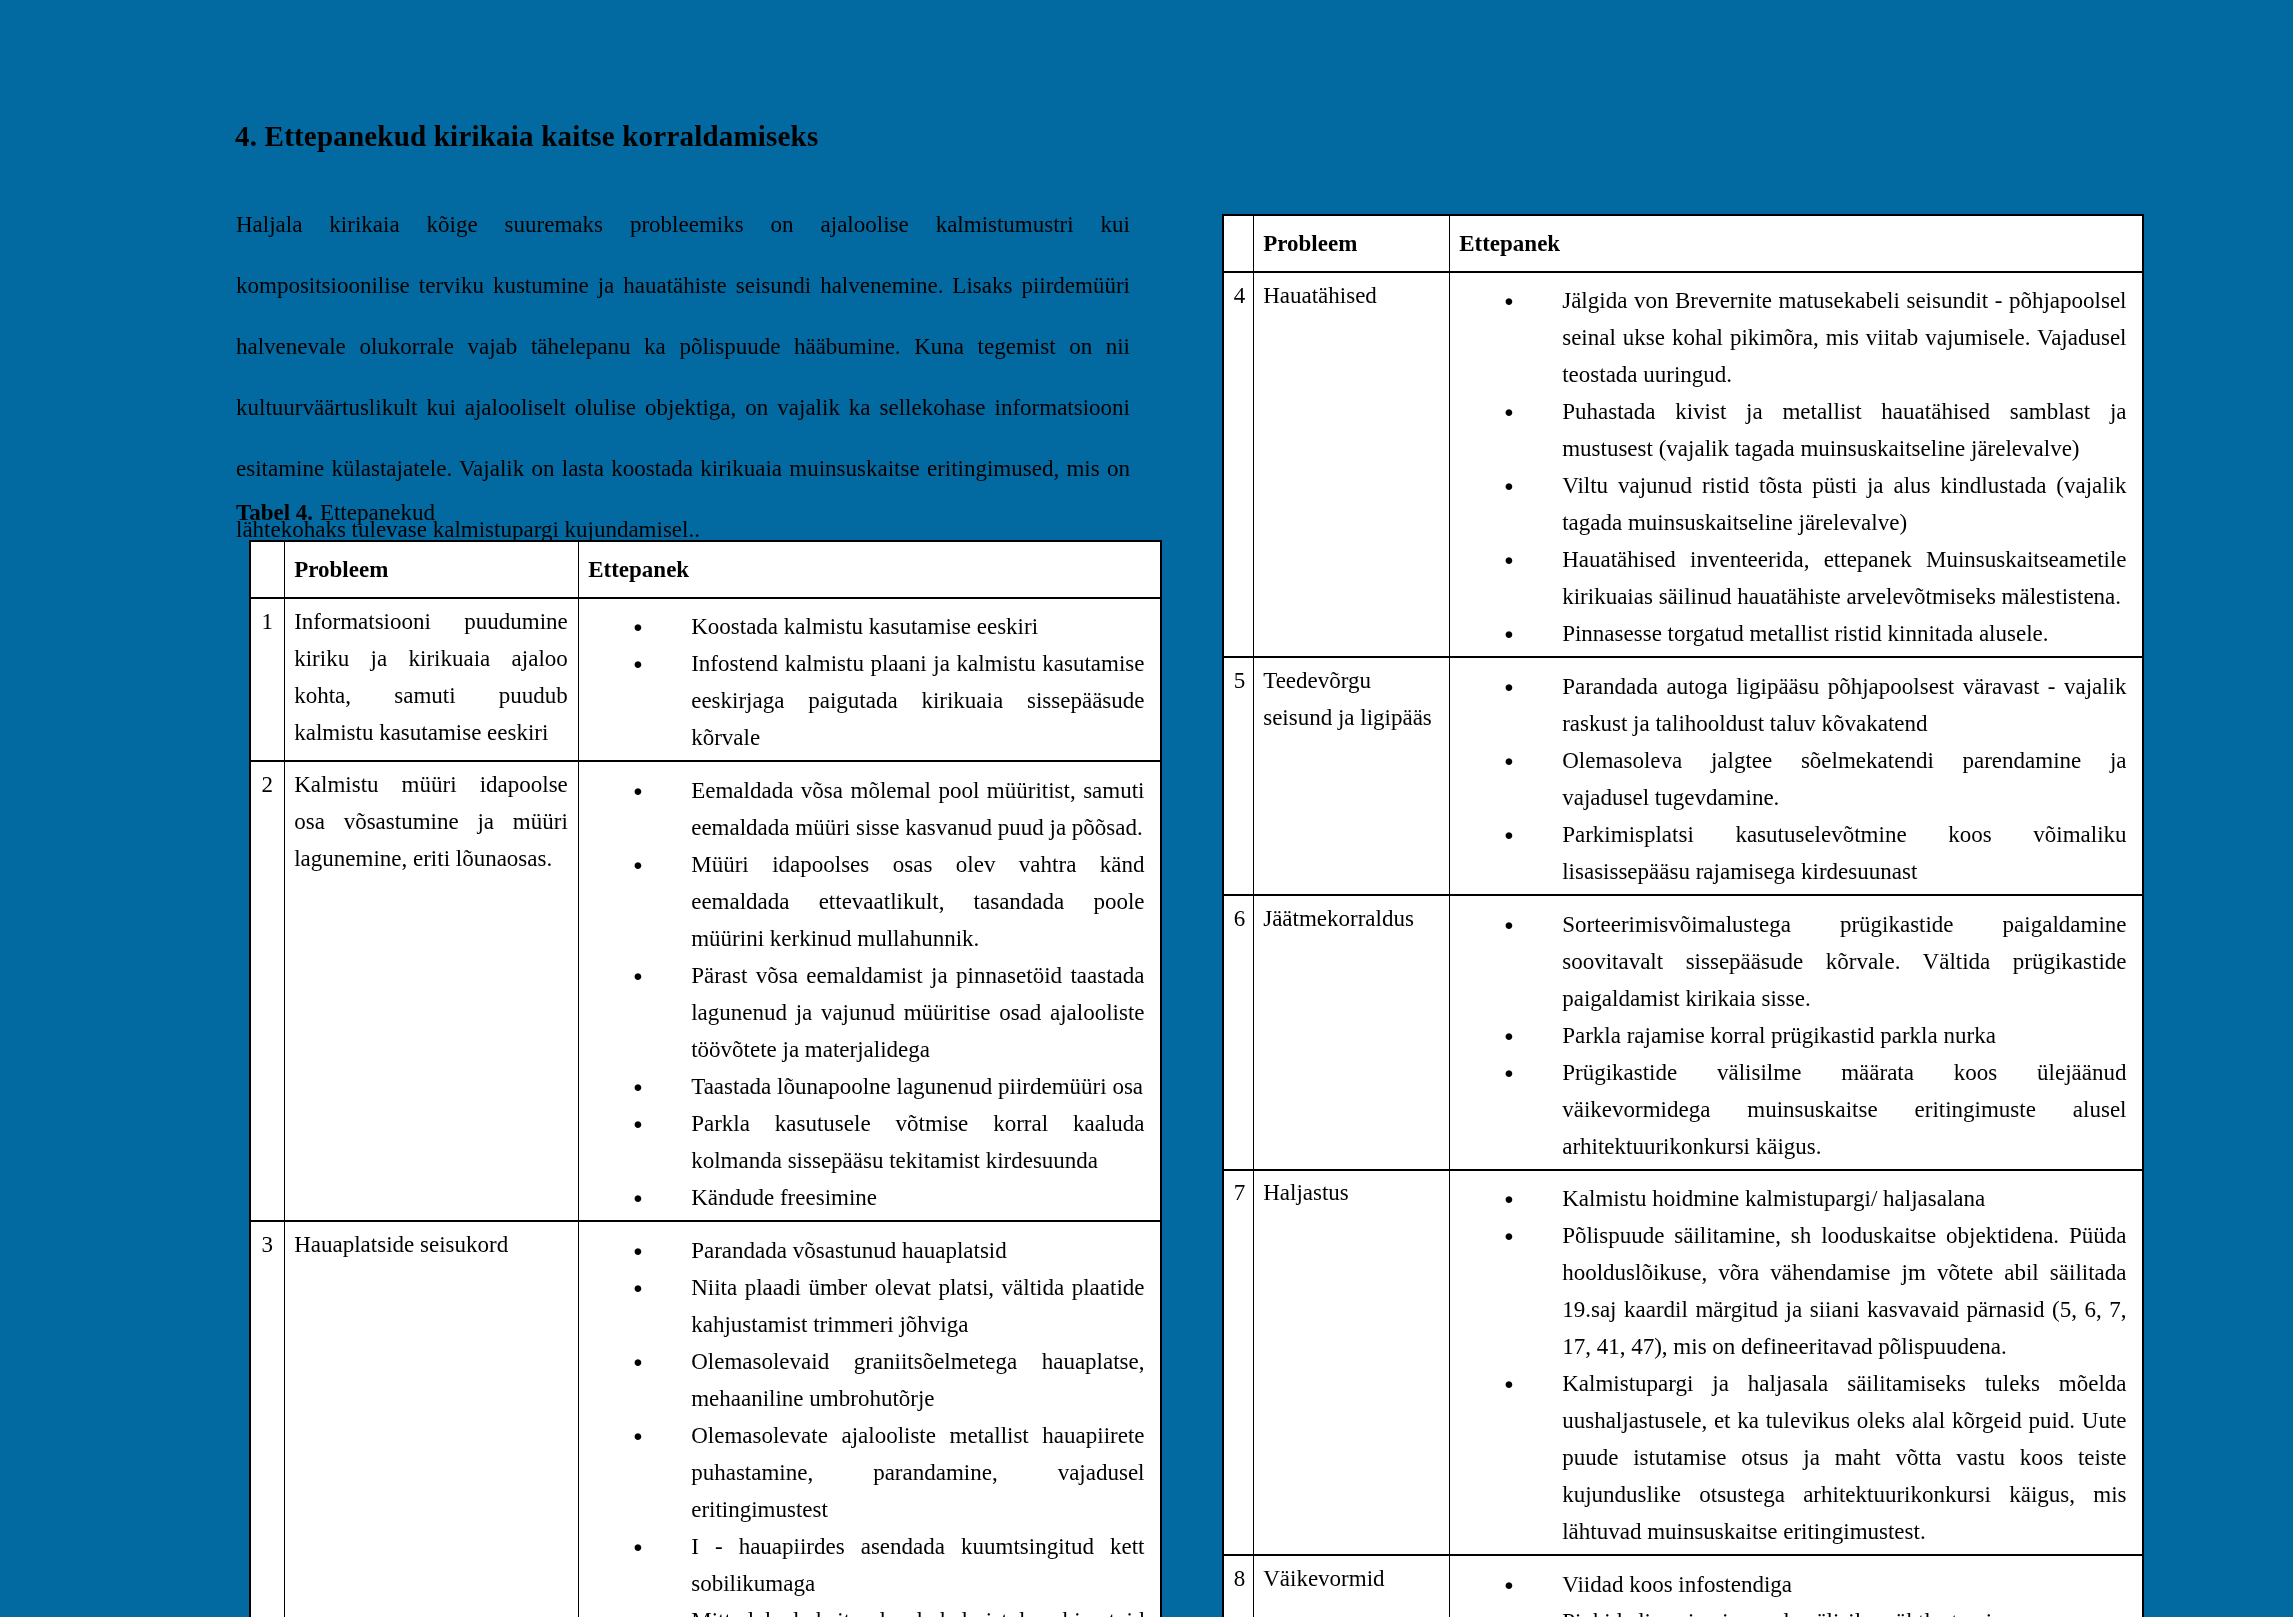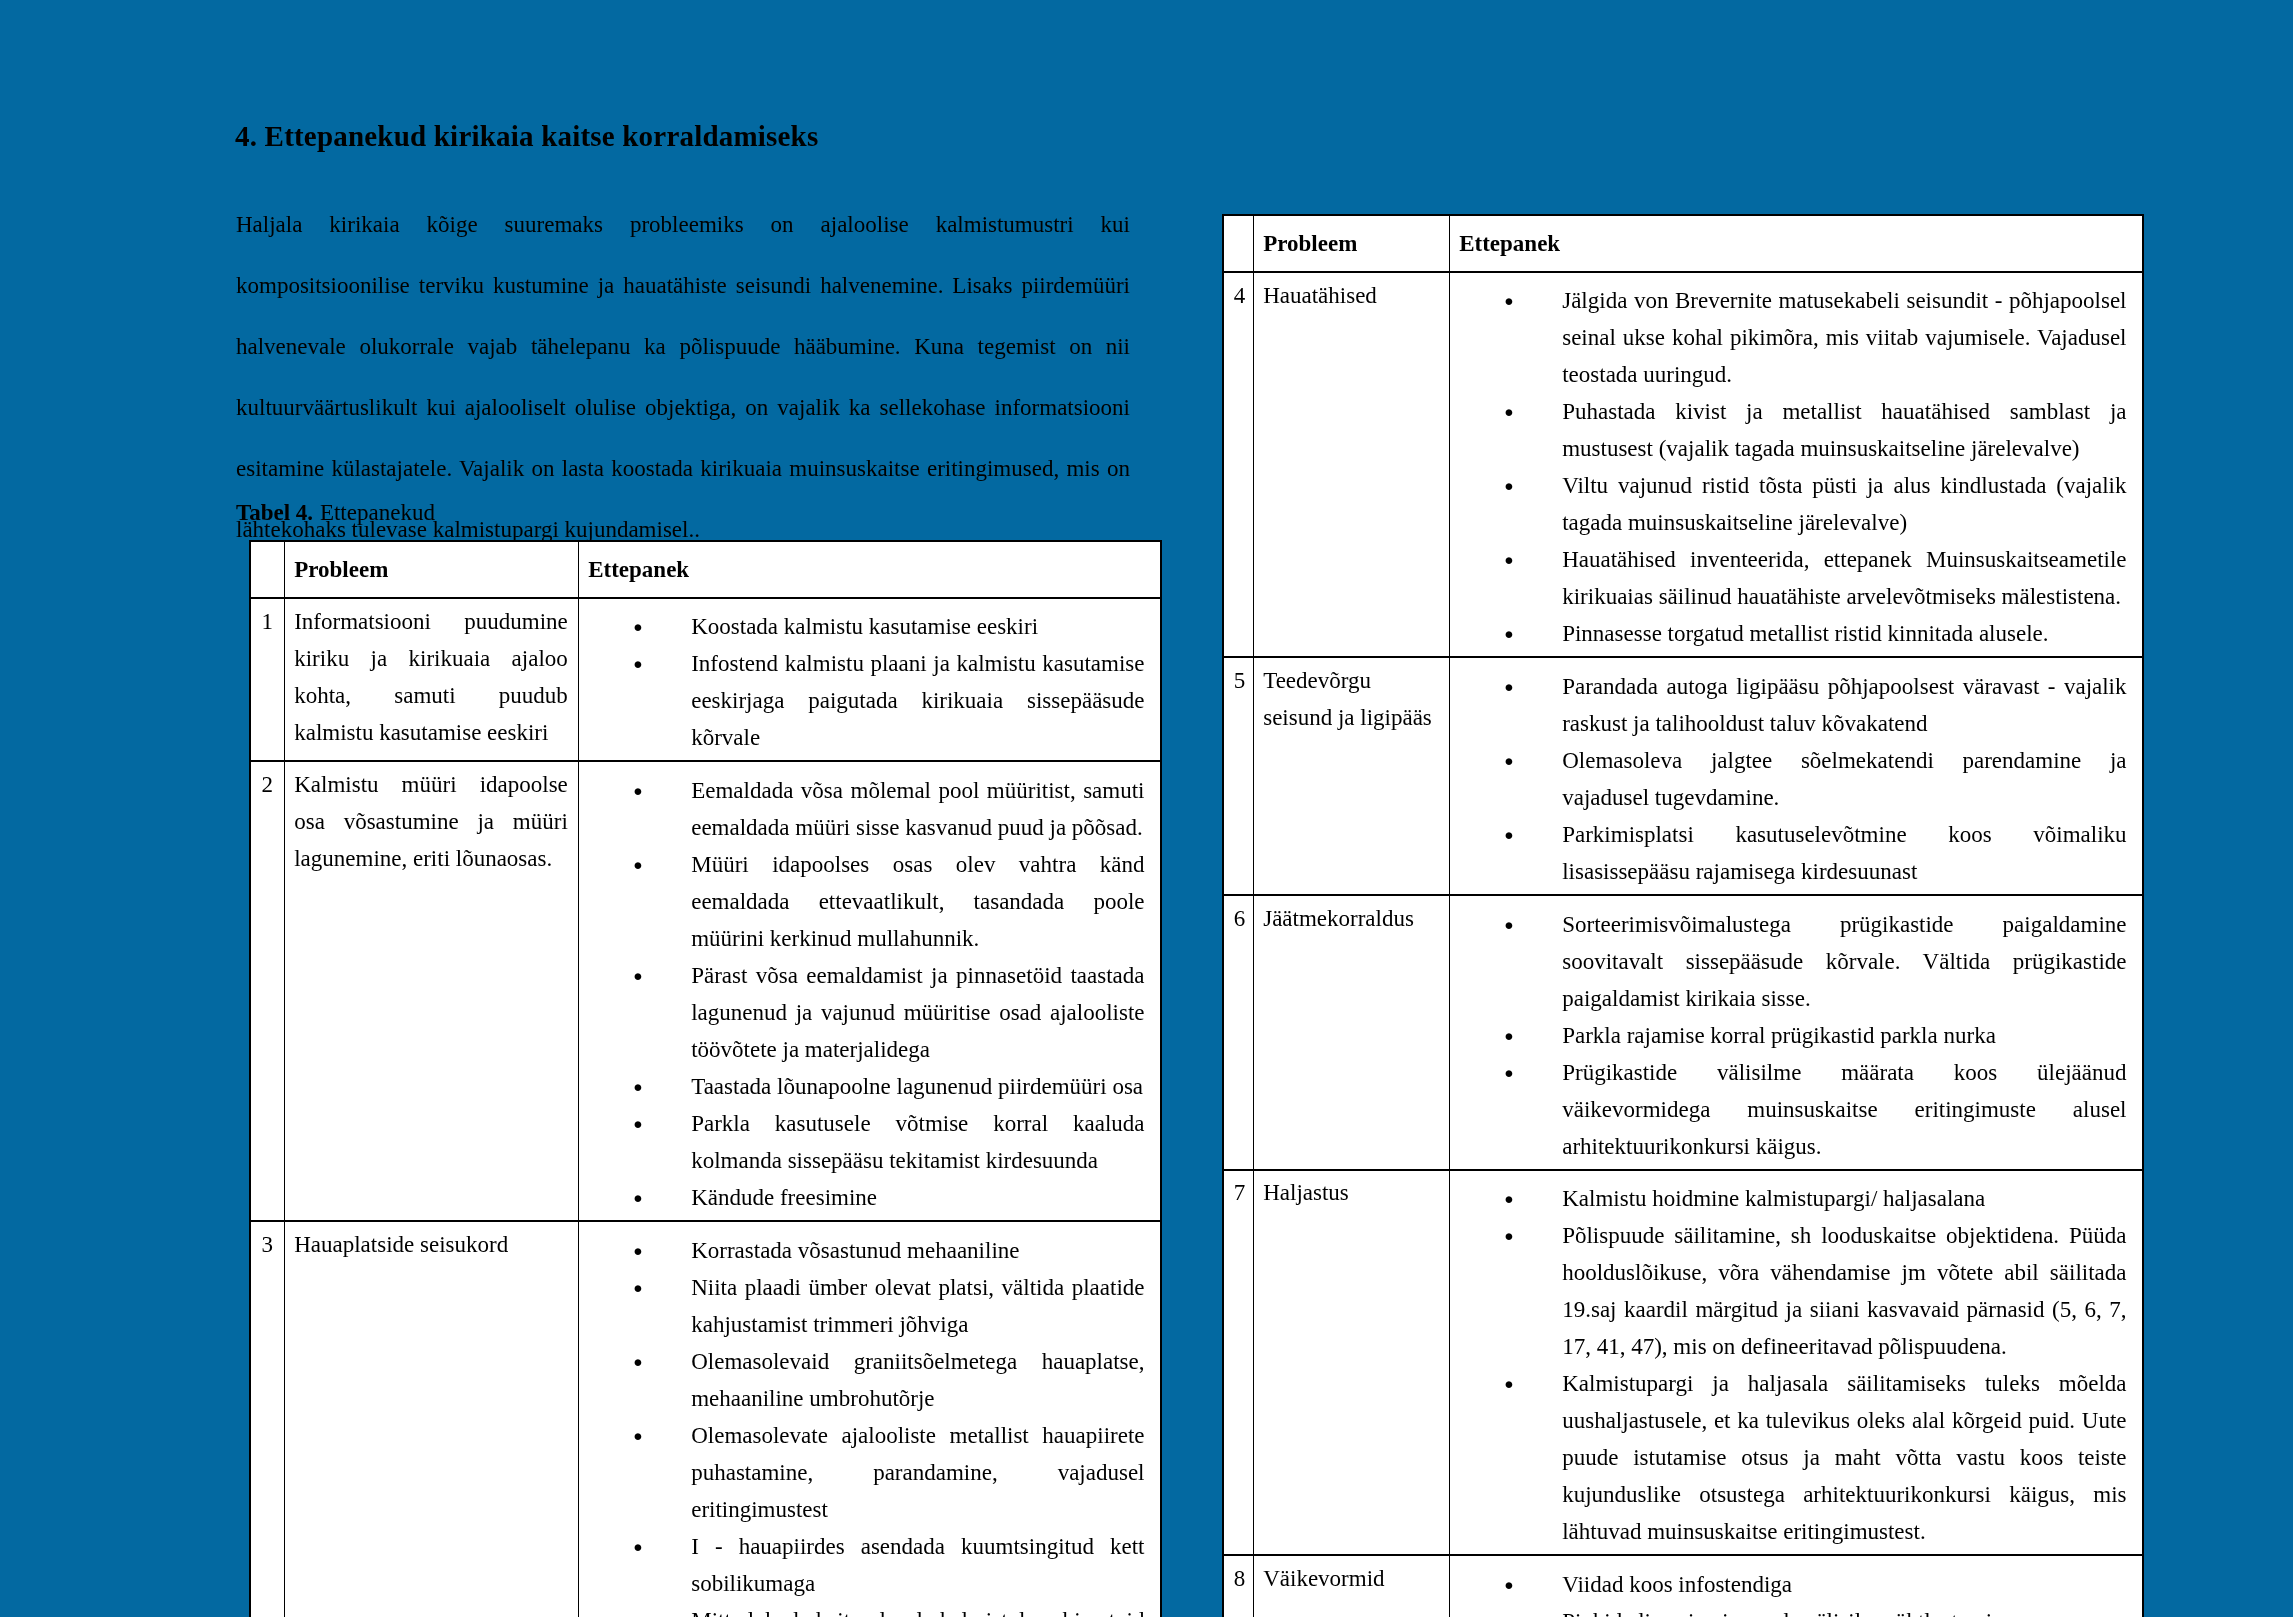--- a/index.html
+++ b/index.html
@@ -156,21 +156,21 @@
             <li>Kändude freesimine</li>
           </ul>
         </td>
       </tr>
 
       <tr class="h-l3">
         <td class="num">3</td>
         <td class="prob">Hauaplatside seisukord</td>
         <td class="ett">
           <ul class="blist">
-            <li>Korrastada võsastunud mehaaniline</li>
+            <li>Parandada võsastunud hauaplatsid</li>
             <li>Niita plaadi ümber olevat platsi, vältida plaatide kahjustamist trimmeri jõhviga</li>
             <li>Olemasolevaid graniitsõelmetega hauaplatse, mehaaniline umbrohutõrje</li>
             <li>Olemasolevate ajalooliste metallist hauapiirete puhastamine, parandamine, vajadusel eritingimustest</li>
             <li>I - hauapiirdes asendada kuumtsingitud kett sobilikumaga</li>
             <li>Mitte lubada kaitsealusele kalmistule sobimatuid ja keskkonda reostavaid plastikust kunstlilli</li>
           </ul>
         </td>
       </tr>
     </tbody>
   </table>

